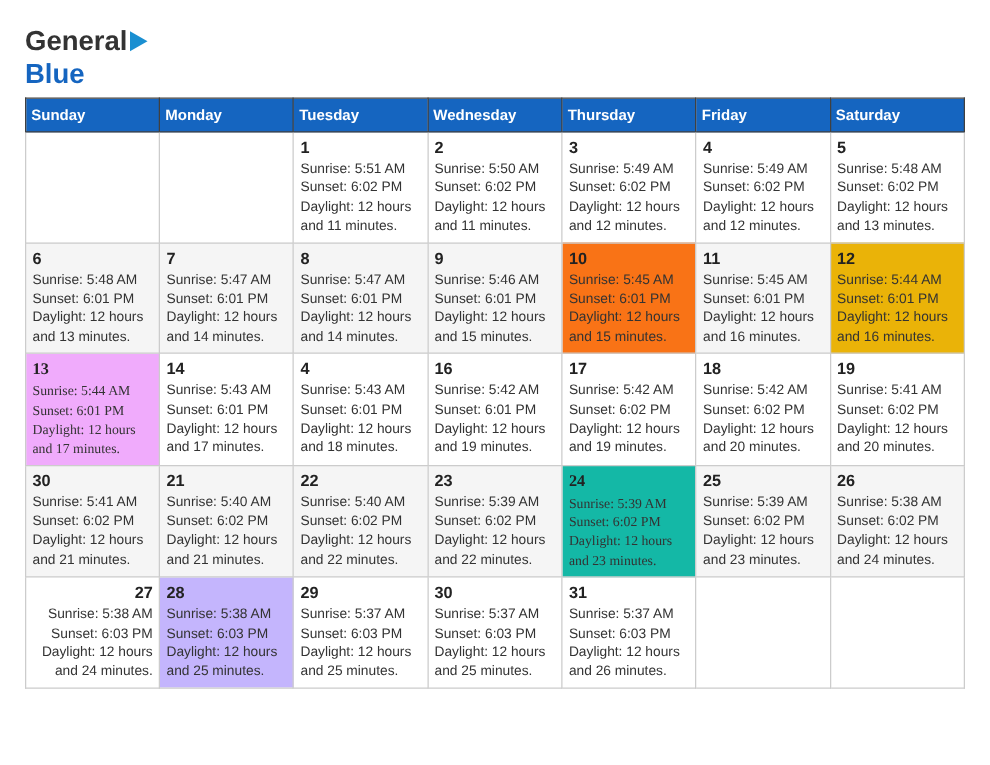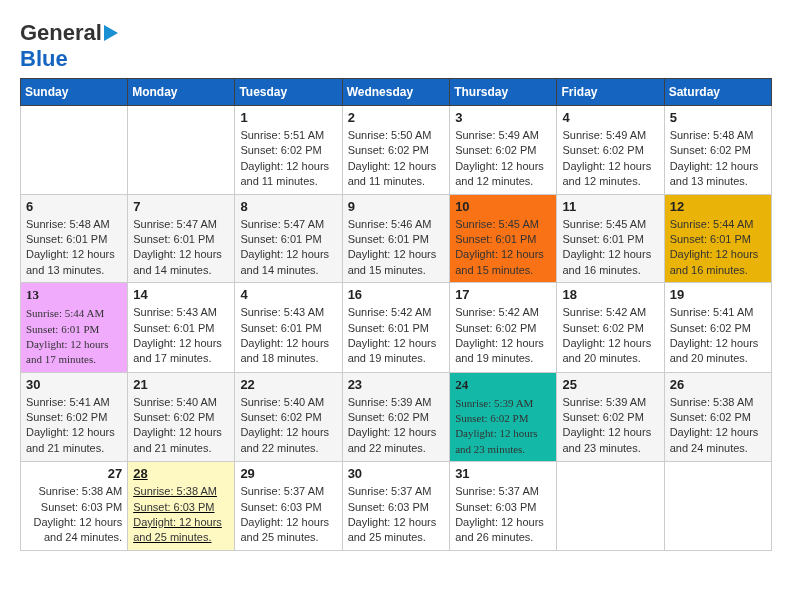--- a/index.html
+++ b/index.html
@@ -231,21 +231,21 @@
         <td style="background: rgb(245, 245, 245);">
           <div class="day-number">26</div>
           <div class="day-info">Sunrise: 5:38 AM<br>Sunset: 6:02 PM<br>Daylight: 12 hours and 24 minutes.</div>
         </td>
       </tr>
       <tr>
         <td style="background: rgb(255, 255, 255); text-align: right;">
           <div class="day-number">27</div>
           <div class="day-info">Sunrise: 5:38 AM<br>Sunset: 6:03 PM<br>Daylight: 12 hours and 24 minutes.</div>
         </td>
-        <td style="background: #fef9c3; text-decoration: underline;">
+        <td style="background: #c4b5fd;">
           <div class="day-number">28</div>
           <div class="day-info">Sunrise: 5:38 AM<br>Sunset: 6:03 PM<br>Daylight: 12 hours and 25 minutes.</div>
         </td>
         <td style="background: rgb(255, 255, 255);">
           <div class="day-number">29</div>
           <div class="day-info">Sunrise: 5:37 AM<br>Sunset: 6:03 PM<br>Daylight: 12 hours and 25 minutes.</div>
         </td>
         <td style="background: rgb(255, 255, 255);">
           <div class="day-number">30</div>
           <div class="day-info">Sunrise: 5:37 AM<br>Sunset: 6:03 PM<br>Daylight: 12 hours and 25 minutes.</div>

